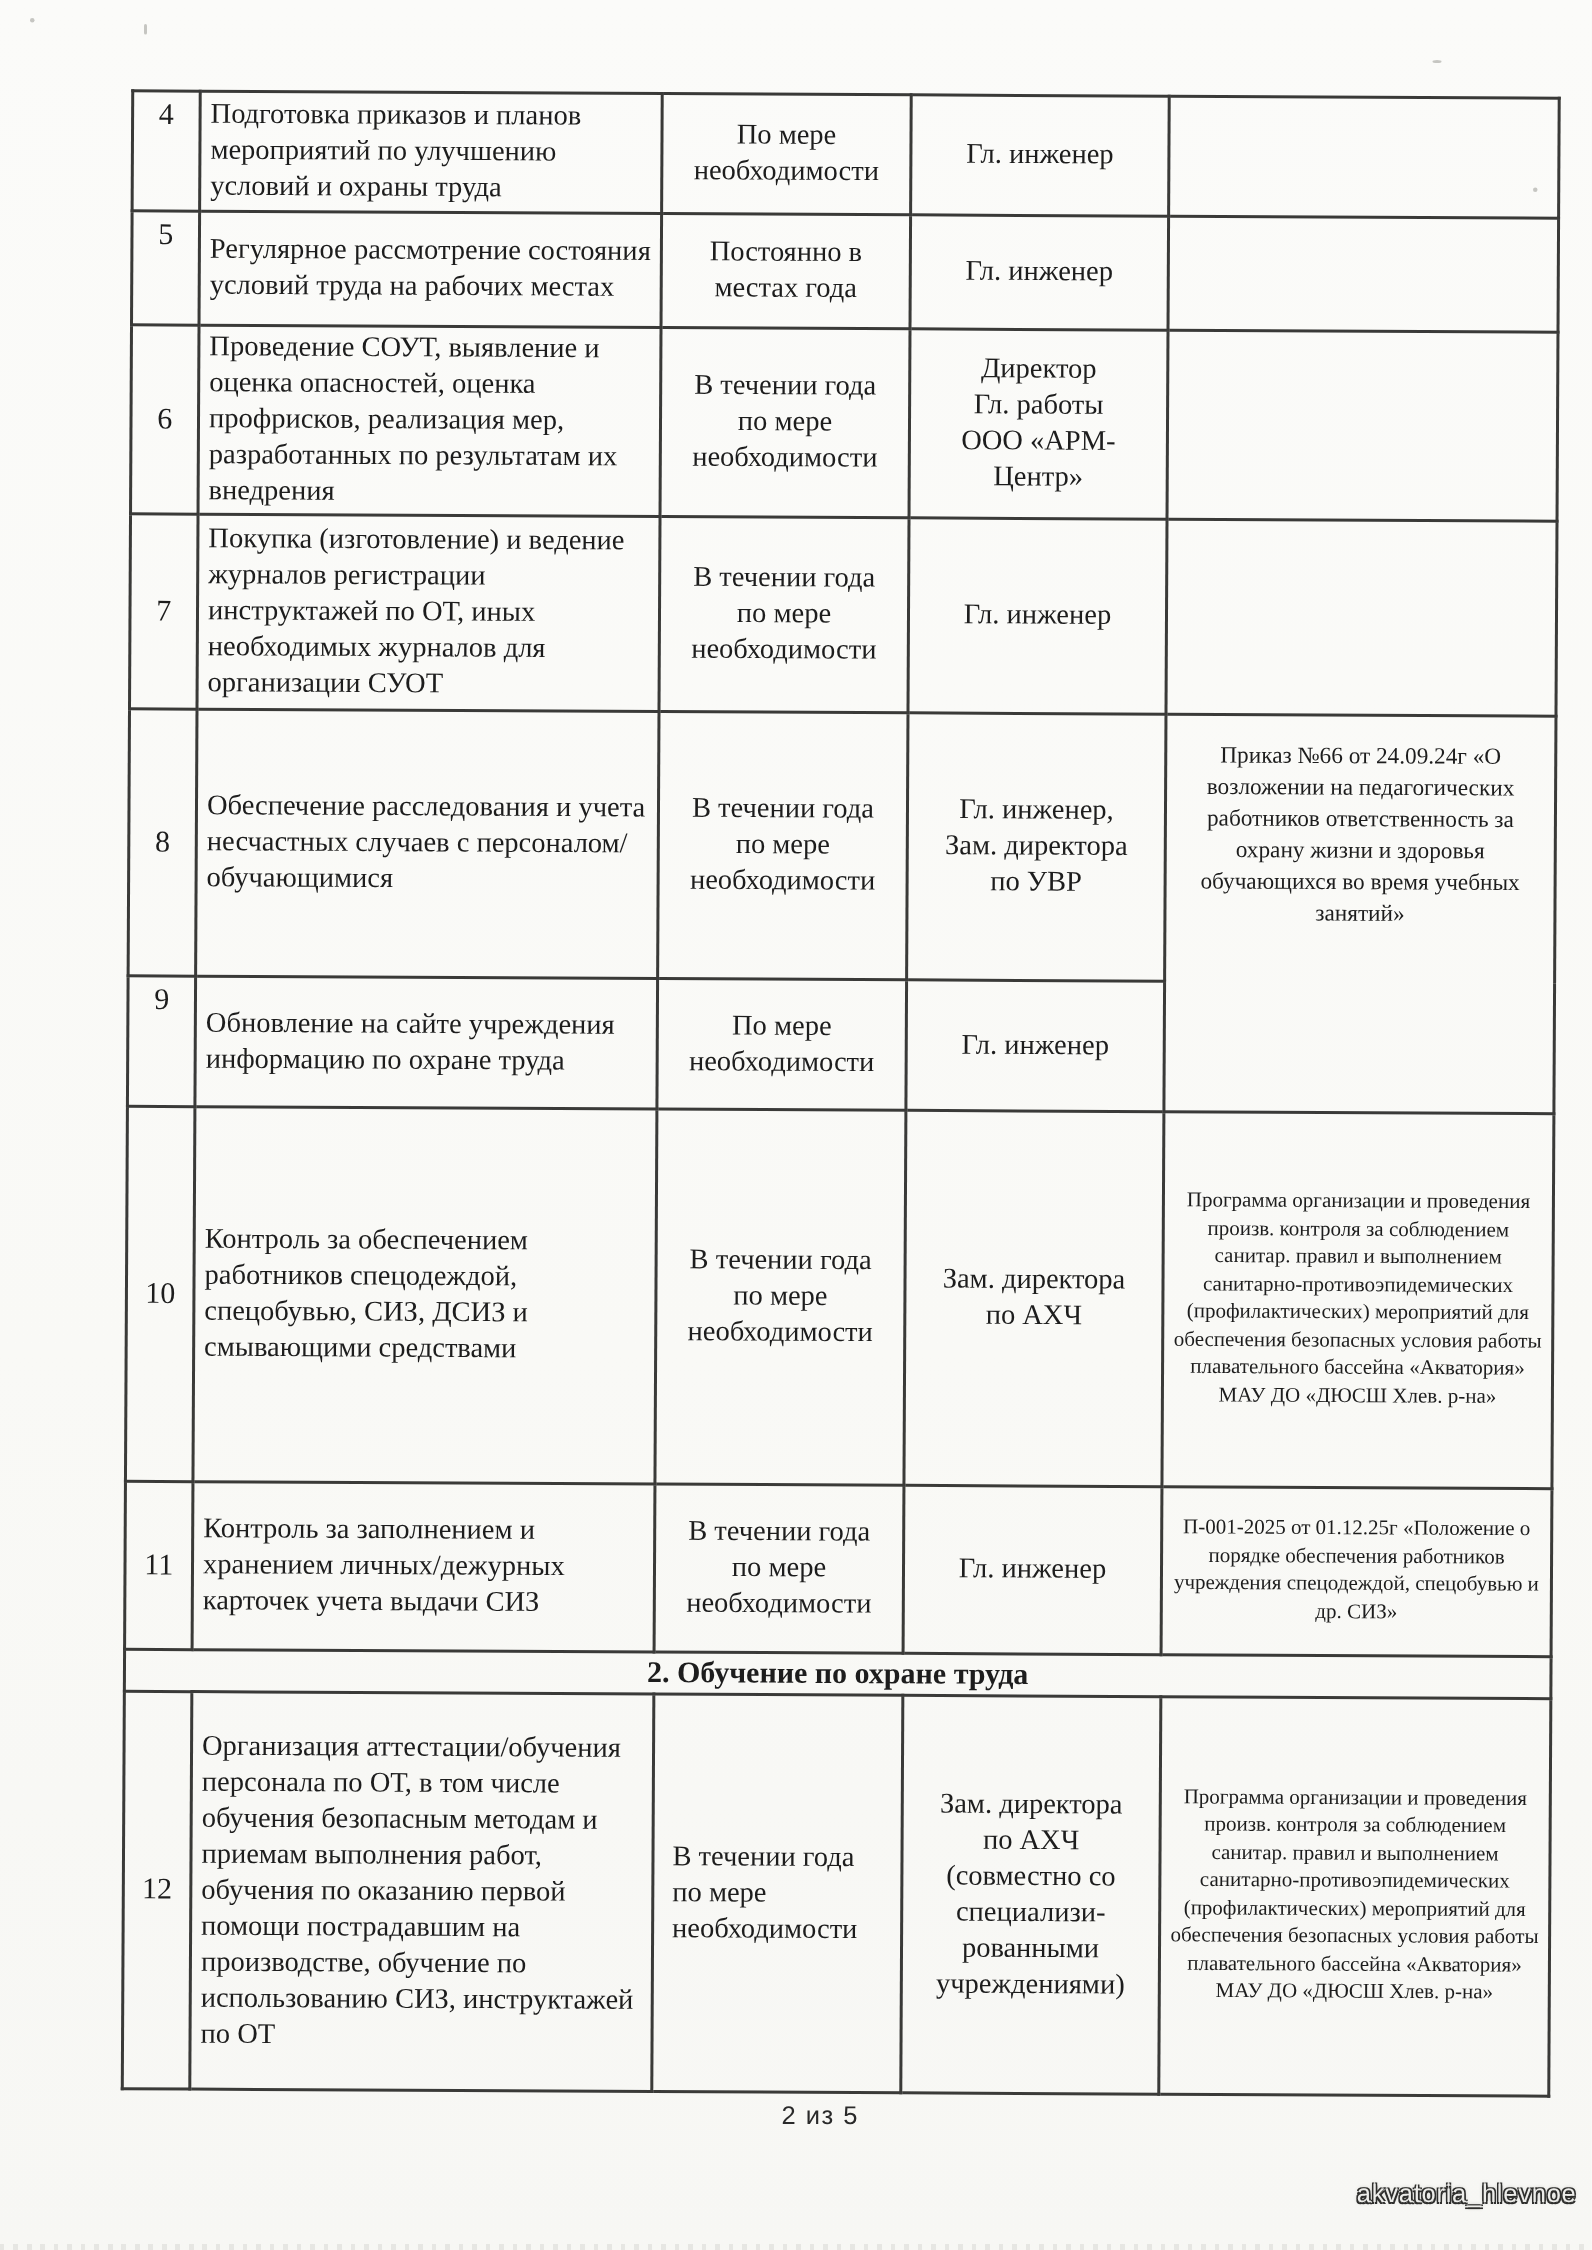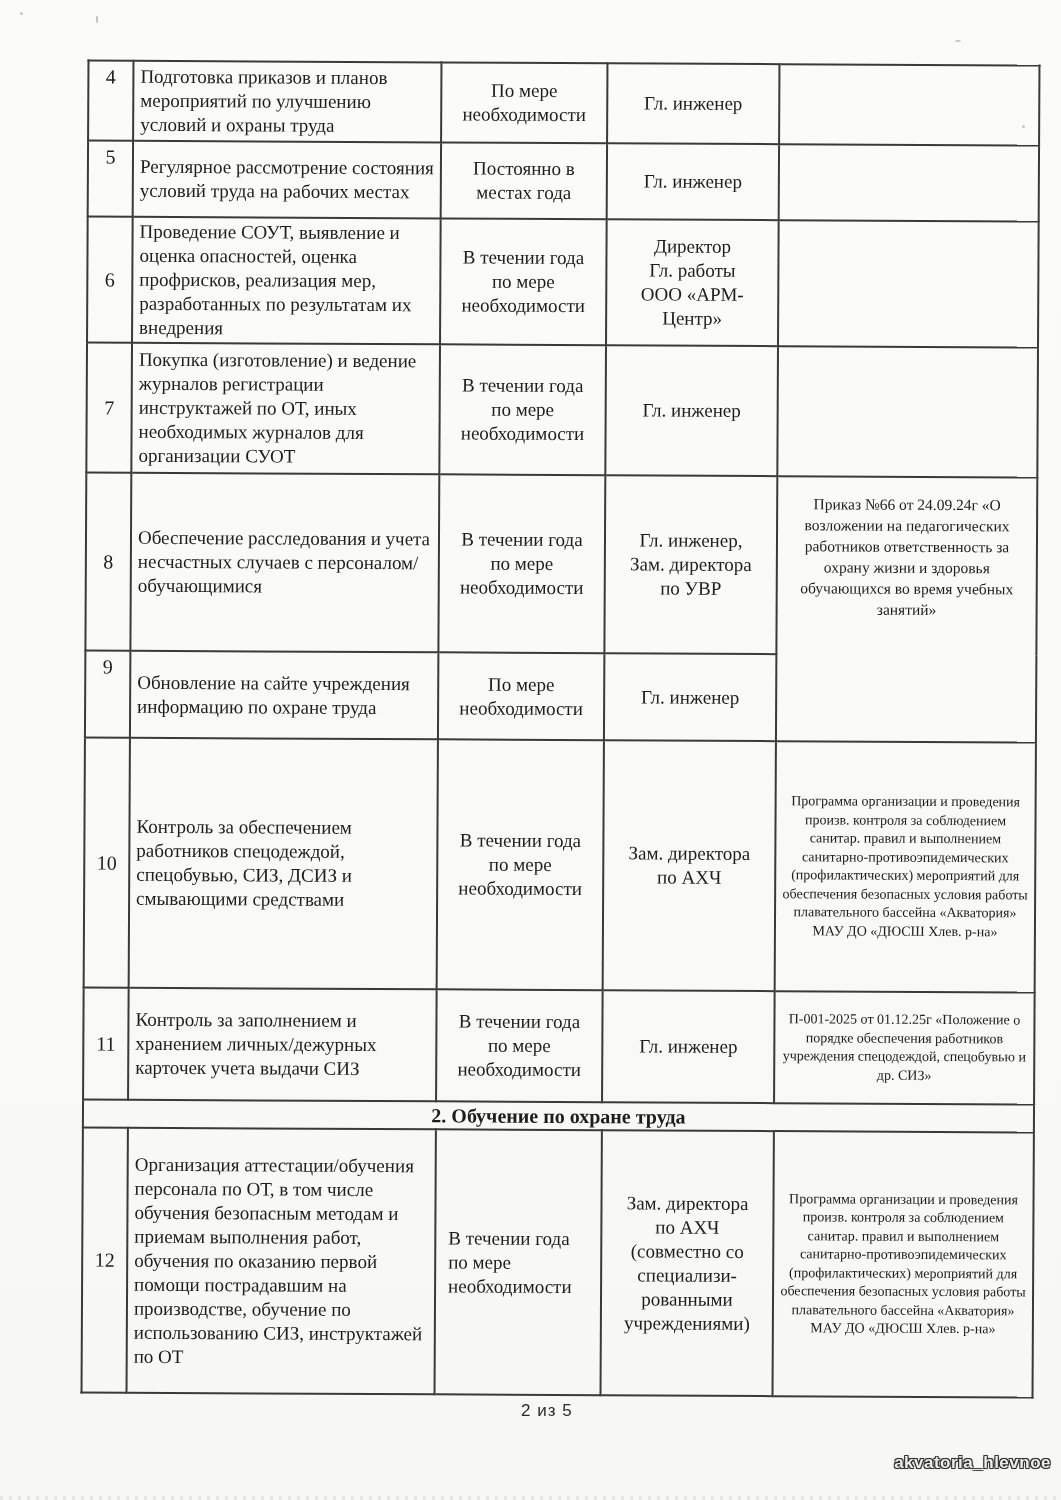--- a/index.html
+++ b/index.html
@@ -114,21 +114,21 @@
     font-size: 17px;
     color: #2a2a2a;
     letter-spacing: 1px;
     margin-left: 24px;
   }
   .watermark {
     position: absolute;
     right: 10px;
     top: 1453px;
     font-family: "Liberation Sans", sans-serif;
-    font-weight: bold;
+    font-weight: normal;
     font-size: 17px;
     letter-spacing: 0.5px;
     color: #ededea;
     text-shadow:
       -1px -1px 0 #2e2e2c,
        1px -1px 0 #2e2e2c,
       -1px  1px 0 #2e2e2c,
        1px  1px 0 #2e2e2c,
        0 0 3px rgba(0,0,0,0.35);
   }

